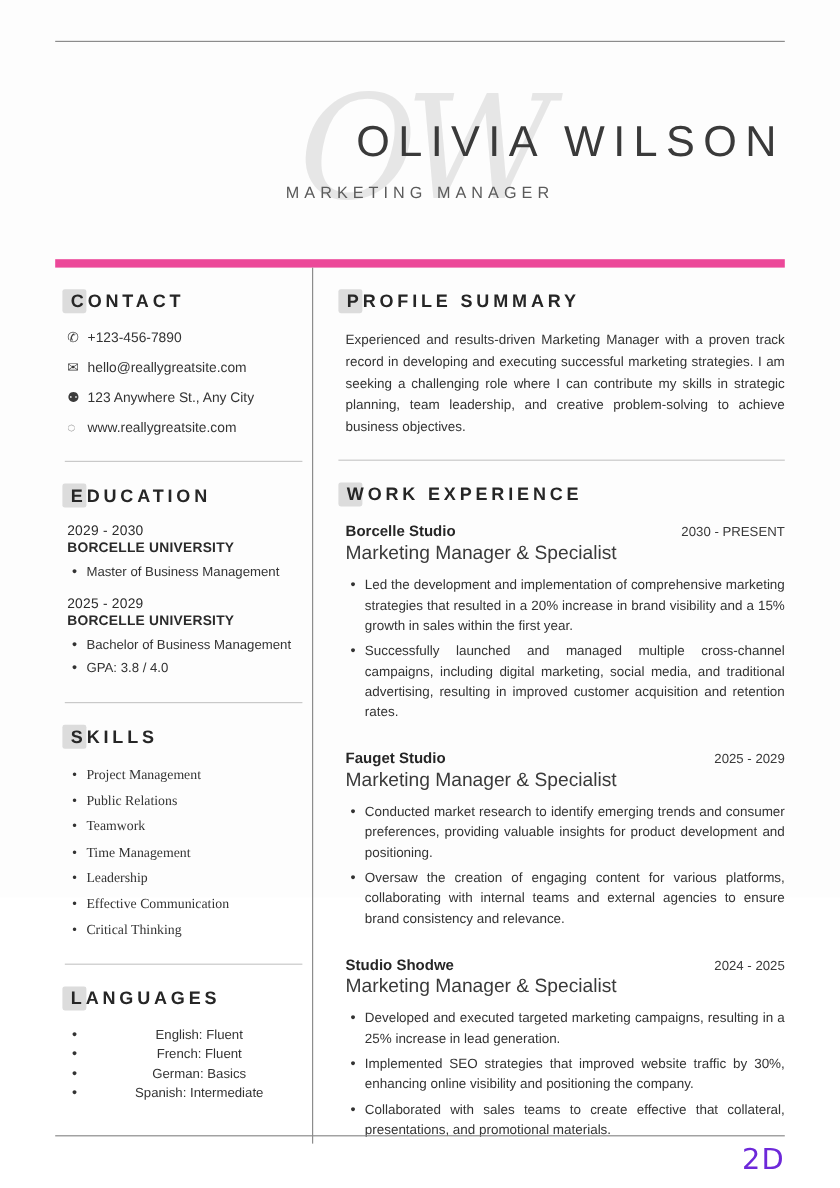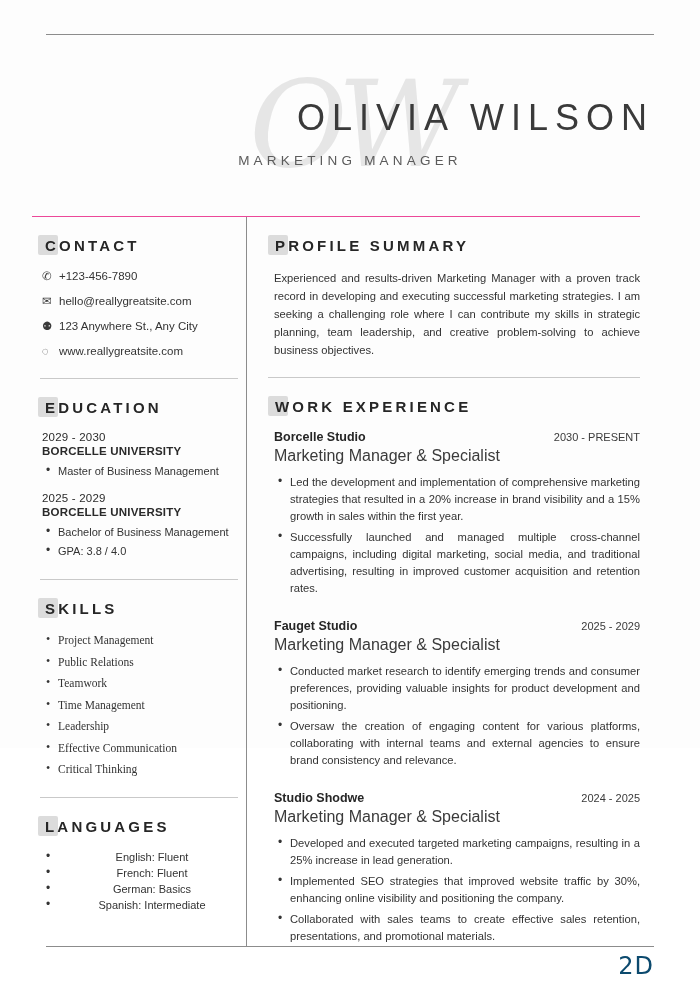--- a/index.html
+++ b/index.html
@@ -65,25 +65,25 @@
     z-index: 1;
     margin-top: 14px;
     font-size: 13.5px;
     letter-spacing: 4.2px;
     color: #5b5b5b;
   }
 
   
   .body-wrap {
     position: absolute;
-    left: 32px;
+    left: 46px;
     top: 216px;
     width: 608px;
     height: 730px;
-    border-top: 1px solid #ec4899;
+    border-top: 7px solid #ec4899;
     box-sizing: border-box;
   }
   .col-left {
     position: absolute;
     left: 0;
     top: 0;
     width: 214px;
     padding-top: 18px;
     box-sizing: border-box;
   }
@@ -297,21 +297,21 @@
     width: 608px;
     height: 1px;
     background: #8c8c8c;
   }
   .watermark {
     position: absolute;
     right: 46px;
     top: 952px;
     font-family: "DejaVu Sans", sans-serif;
     font-size: 24px;
-    color: #0c4a6e;
+    color: #6d28d9;
     letter-spacing: 1px;
     user-select: none;
   }
 </style>
 </head>
 <body>
 
 <div class="page">
 
   <div class="header">
@@ -455,21 +455,21 @@
 
         <div class="job">
           <div class="job-row">
             <span class="job-company">Studio Shodwe</span>
             <span class="job-date">2024 - 2025</span>
           </div>
           <div class="job-role">Marketing Manager &amp; Specialist</div>
           <ul class="job-bullets">
             <li>Developed and executed targeted marketing campaigns, resulting in a 25% increase in lead generation.</li>
             <li>Implemented SEO strategies that improved website traffic by 30%, enhancing online visibility and positioning the company.</li>
-            <li>Collaborated with sales teams to create effective sales retention, presentations, and promotional materials.</li>
+            <li>Collaborated with sales teams to create effective that collateral, presentations, and promotional materials.</li>
           </ul>
         </div>
       </div>
 
     </div>
   </div>
 
   <div class="footer-rule"></div>
   <div class="watermark">2D</div>
 

